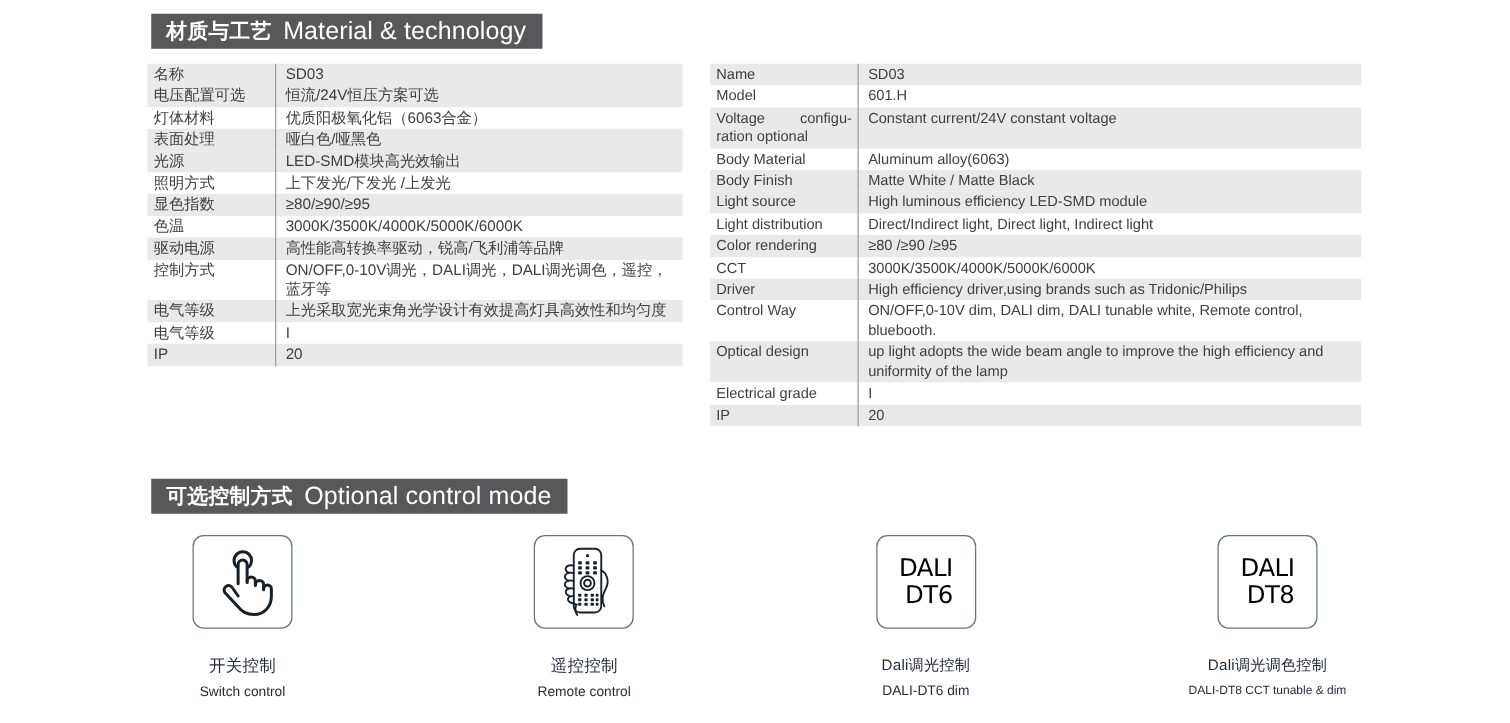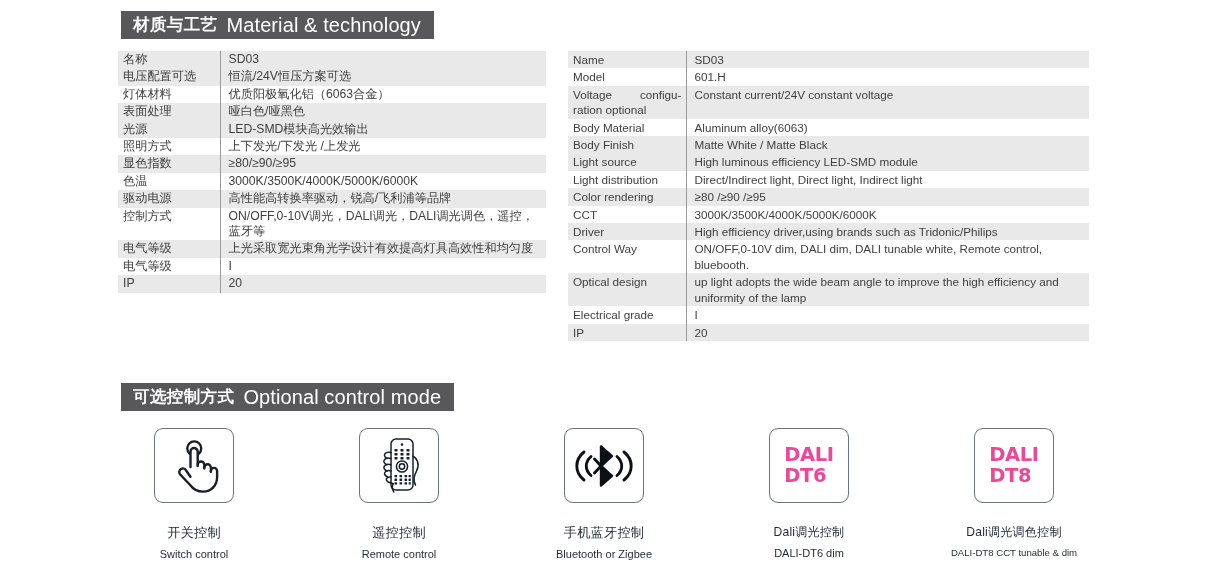--- a/index.html
+++ b/index.html
@@ -95,23 +95,23 @@
     border-radius: 9px;
     background: #ffffff;
     display: flex;
     align-items: center;
     justify-content: center;
     overflow: hidden;
   }
   .mode-card svg { display: block; }
   .badge-text {
     font-family: "DejaVu Sans", sans-serif;
-    font-weight: 700;
-    color: #ec4899;
-    text-align: left;
+    font-weight: 400;
+    color: #000000;
+    text-align: right;
     line-height: 1.04;
     letter-spacing: -0.4px;
   }
   .badge-text.two-line { font-size: 19.5px; }
   .badge-text.one-line { font-size: 19px; letter-spacing: -0.8px; }
 
   .mode-cn {
     margin-top: 21px;
     font-size: 13.2px;
     color: #1f2937;
@@ -327,38 +327,20 @@
       <path d="M43 20c2.2 1.4 3.7 3.3 4.5 5.6 1.1 3.2.6 6.4-.8 9.1-1.3 2.6-2.3 4.6-2.6 7.2-.3 2.6.2 5 1.4 7.2"></path>
       <path d="M23.2 47.7c-1.4 2.6-1.2 5.5.6 8.3"></path>
     </svg>
           </span>
         </div>
         <div class="mode-cn">遥控控制</div>
         <div class="mode-en">Remote control</div>
       </div>
       <div class="mode">
         <div class="mode-card">
-          <span>
-            <svg width="62" height="48" viewBox="0 0 62 48" fill="none" stroke="#0b0f16" stroke-width="2.9" stroke-linecap="round" stroke-linejoin="round">
-      <path d="M28 4.5 39 14.2 28 23.8V4.5z" fill="#0b0f16" stroke="#0b0f16" stroke-width="2.4"></path>
-      <path d="M28 43.5 39 33.8 28 24.2v19.3z" fill="#0b0f16" stroke="#0b0f16" stroke-width="2.4"></path>
-      <path d="M21.5 17 34.5 31"></path>
-      <path d="M21.5 31 34.5 17"></path>
-      <path d="M18 14.5c-3 2.6-4.7 5.9-4.7 9.5s1.7 6.9 4.7 9.5"></path>
-      <path d="M11 10c-4.6 3.7-7.2 8.7-7.2 14s2.6 10.3 7.2 14"></path>
-      <path d="M44 14.5c3 2.6 4.7 5.9 4.7 9.5s-1.7 6.9-4.7 9.5"></path>
-      <path d="M51 10c4.6 3.7 7.2 8.7 7.2 14s-2.6 10.3-7.2 14"></path>
-    </svg>
-          </span>
-        </div>
-        <div class="mode-cn">手机蓝牙控制</div>
-        <div class="mode-en">Bluetooth or Zigbee</div>
-      </div>
-      <div class="mode">
-        <div class="mode-card">
           <div class="badge-text two-line">
             <div>DALI</div>
             <div>DT6</div>
           </div>
         </div>
         <div class="mode-cn small">Dali调光控制</div>
         <div class="mode-en">DALI-DT6 dim</div>
       </div>
       <div class="mode">
         <div class="mode-card">

